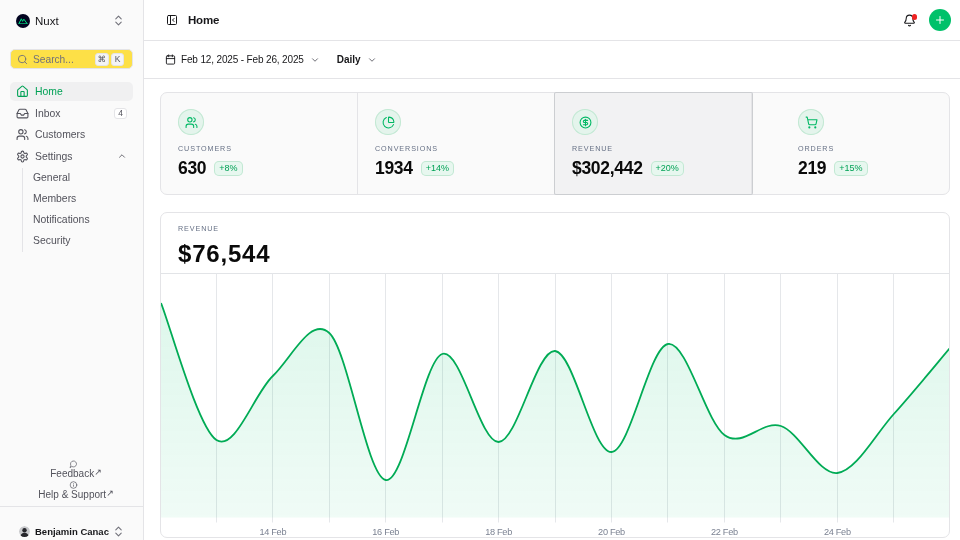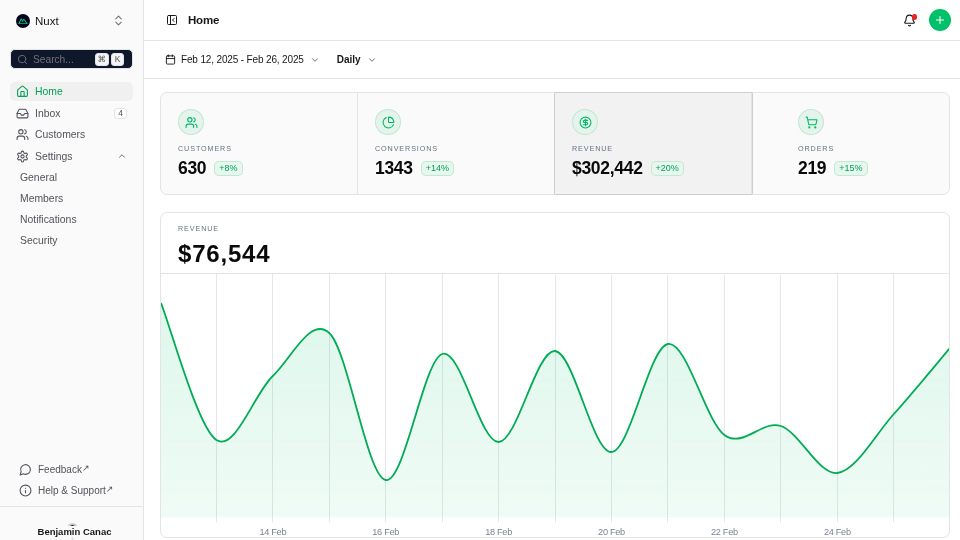--- a/index.html
+++ b/index.html
@@ -5,35 +5,35 @@
 * { margin:0; padding:0; box-sizing:border-box; }
 html,body { width:960px; height:540px; overflow:hidden; }
 body { font-family:"Liberation Sans", sans-serif; background:#fff; color:#18181b; display:flex; }
 svg.ic { display:block; }
 
 
 aside { width:144px; min-width:144px; background:#fafafa; border-right:1px solid #e4e4e7; display:flex; flex-direction:column; height:540px; }
 .sb-head { display:flex; align-items:center; padding:0 18px 0 16px; height:41px; }
 .logo-circle { width:14px; height:14px; border-radius:50%; background:#020420; display:flex; align-items:center; justify-content:center; }
 .sb-head .name { font-size:11.5px; font-weight:400; margin-left:5px; color:#18181b; flex:1; }
-.sb-search { margin:8px 10px 13px 10px; height:20px; border:1px solid #e4e4e7; background:#0f172a; border-radius:5px; display:flex; align-items:center; padding:0 8px 0 6px; }
+.sb-search { margin:8px 10px 13px 10px; height:20px; border:1px solid #e4e4e7; background:#fde047; border-radius:5px; display:flex; align-items:center; padding:0 8px 0 6px; }
 .sb-search .ph { font-size:10.2px; color:#71717a; margin-left:5px; flex:1; }
 .kbd { font-size:8.5px; color:#52525b; background:#f4f4f5; border:1px solid #e4e4e7; border-radius:3px; min-width:13px; height:13px; display:flex; align-items:center; justify-content:center; margin-left:2px; padding:0 2px; }
 nav { padding:0 10px; }
 .nv { display:flex; align-items:center; height:19px; margin-bottom:2.5px; border-radius:5px; padding:0 6px; font-size:10.4px; font-weight:500; color:#52525b; }
 .nv .lbl { margin-left:6px; flex:1; }
 .nv.active { background:#f0f0f1; color:#00a155; }
 .badge4 { font-size:8.5px; color:#52525b; border:1px solid #e4e4e7; background:#fff; border-radius:3px; min-width:13px; height:11px; display:flex; align-items:center; justify-content:center; font-weight:500; }
-.subwrap { display:flex; margin-bottom:12px;flex-direction:column; }
+.subwrap { display:flex; margin-bottom:12px; }
 .subline { width:1px; background:#e4e4e7; margin-left:12px; }
 .subs { flex:1; padding-left:4px; }
 .sub { display:flex; align-items:center; height:19px; margin-bottom:2px; padding:0 6px; font-size:10.4px; font-weight:500; color:#52525b; border-radius:5px; }
 .sb-bottom { margin-top:auto; }
-.sb-links { padding:4px 10px 6px 13px; } .sb-links .nv { font-size:10px; }
-.sb-user { border-top:1px solid #e4e4e7; height:34px; display:flex; align-items:center; padding:16px 18px 0 19px; white-space:nowrap;flex-direction:column; }
+.sb-links { padding:4px 10px 6px 13px; } .sb-links .nv { font-size:10px;flex-direction:column; }
+.sb-user { border-top:1px solid #e4e4e7; height:34px; display:flex; align-items:center; padding:16px 18px 0 19px; white-space:nowrap; }
 .avatar { width:11px; height:11px; border-radius:50%; overflow:hidden; }
 .sb-user .uname { font-size:9.5px; font-weight:700; color:#18181b; margin-left:5px; flex:1; }
 .ext { color:#52525b; margin-left:0; position:relative; top:-2px; font-size:9px; }
 
 
 main { flex:1; display:flex; flex-direction:column; background:#fff; height:540px; overflow:hidden; }
 .hd1 { height:41px; border-bottom:1px solid #e4e4e7; display:flex; align-items:center; padding:0 9px 0 22px; }
 .hd1 .title { font-size:11.5px; font-weight:700; letter-spacing:-.2px; margin-left:10px; flex:1; }
 .iconbtn { position:relative; margin-right:13px; }
 .reddot { position:absolute; top:0.5px; right:-1px; width:5.5px; height:5.5px; background:#ee2222; border-radius:50%; }
@@ -218,21 +218,21 @@
       </div>
       <div class="stat">
         <div class="sicon">
             <svg class="ic" width="13" height="13" viewBox="0 0 24 24" fill="none" stroke="#00b864" stroke-width="2" stroke-linecap="round" stroke-linejoin="round">
               <path d="M21 12c.552 0 1.005-.449.95-.998a10 10 0 0 0-8.953-8.951c-.55-.055-.998.398-.998.95v8a1 1 0 0 0 1 1z"></path>
               <path d="M21.21 15.89A10 10 0 1 1 8 2.83"></path>
             </svg>
           </div>
         <div class="slabel">CONVERSIONS</div>
         <div class="sval">
-            <b>1343</b>
+            <b>1934</b>
             <span class="pct">+14%</span>
           </div>
       </div>
       <div class="stat hl">
         <div class="sicon">
             <svg class="ic" width="13" height="13" viewBox="0 0 24 24" fill="none" stroke="#00b864" stroke-width="2" stroke-linecap="round" stroke-linejoin="round">
               <circle cx="12" cy="12" r="10"></circle>
               <path d="M16 8h-6a2 2 0 1 0 0 4h4a2 2 0 1 1 0 4H8"></path>
               <path d="M12 18V6"></path>
             </svg>

